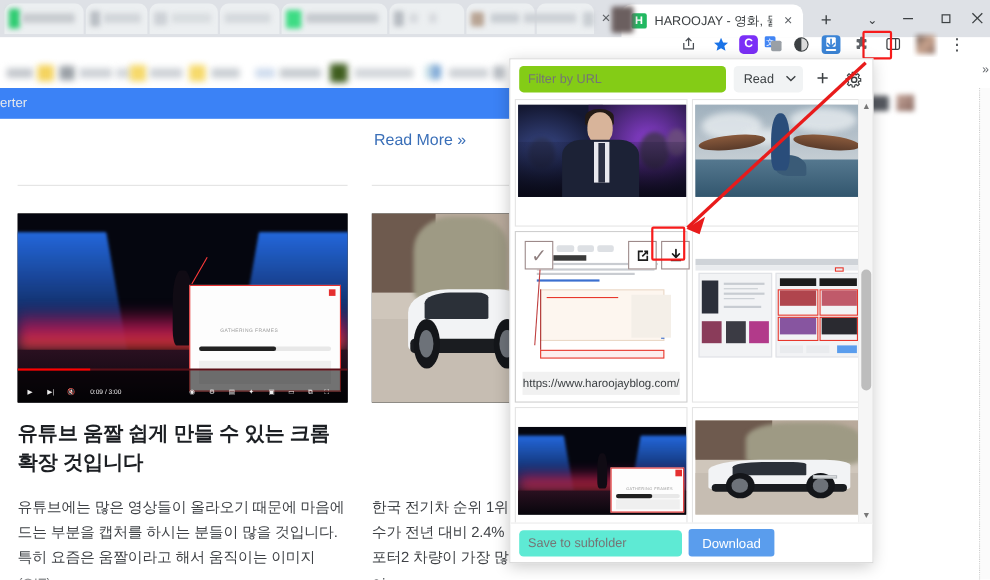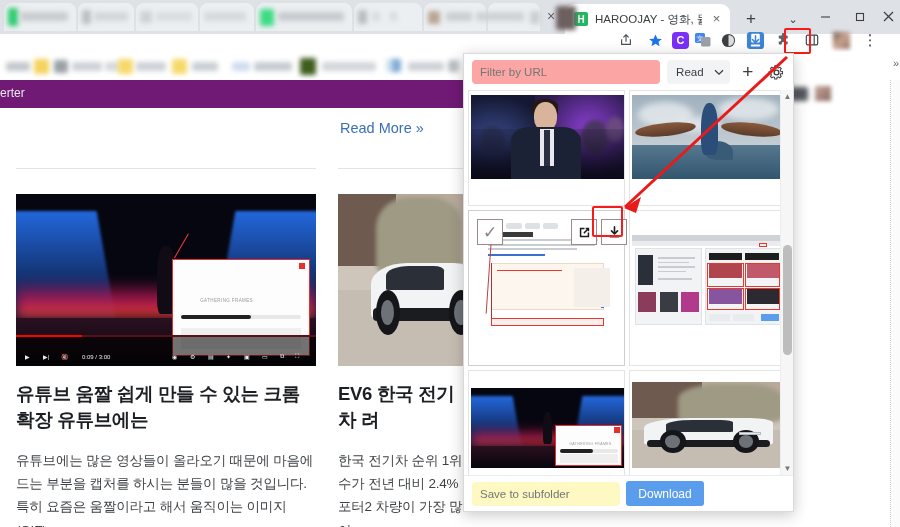--- a/index.html
+++ b/index.html
@@ -93,21 +93,21 @@
   }
   .bmchip { position: absolute; border-radius: 2px; filter: blur(2.8px); }
 
   
   .viewport {
     position: absolute; left: 0; top: 80px; width: 900px; height: 447px;
     background: #ffffff; overflow: hidden;
   }
   .site-nav {
     position: absolute; left: 0; top: 0; width: 720px; height: 28px;
-    background: #701a75;
+    background: #3b82f6;
   }
   .site-nav-text {
     position: absolute; left: 0px; top: 6px;
     color: #e8eaed; font-size: 12px;
   }
   .nav-blur { position: absolute; top: 7px; height: 14px; filter: blur(2.6px); border-radius: 2px; }
   .nav-search {
     position: absolute; right: 10px; top: 5px; width: 18px; height: 18px;
     color: #fff; font-size: 14px; text-align: center;
   }
@@ -291,21 +291,21 @@
     border: 1px solid #d9d9d9;
     box-shadow: 0 3px 14px rgba(0,0,0,.22);
     overflow: hidden;
   }
   .popup-header {
     position: absolute; left: 0; top: 0; width: 331px; height: 36px;
     background: #ffffff;
     display: flex; align-items: center; padding: 0 8px; gap: 7px;
   }
   .filter-input {
-    width: 192px; height: 24px; background: #fca5a5; border: none;
+    width: 192px; height: 24px; background: #84cc16; border: none;
     border-radius: 4px; padding: 0 8px; font-size: 11.5px; color: #5f6368;
     font-family: "Liberation Sans", sans-serif; outline: none;
   }
   .type-select {
     width: 64px; height: 24px; background: #f1f3f4; border: none; border-radius: 4px;
     display: flex; align-items: center; justify-content: space-between;
     padding: 0 6px 0 9px; font-size: 11.5px; color: #3c4043;
   }
   .ic-plus {
     width: 22px; height: 22px; color: #3c4043; font-size: 19px; font-weight: 300;
@@ -339,21 +339,21 @@
     background: #f1f1f1; color: #3c4043; font-size: 10.5px;
     display: flex; align-items: center; justify-content: center;
     white-space: nowrap; overflow: hidden;
   }
   .popup-footer {
     position: absolute; left: 0; bottom: 0; width: 331px; height: 36px;
     background: #ffffff; border-top: 1px solid #ececec;
     display: flex; align-items: center; padding: 0 8px; gap: 6px;
   }
   .ft-input {
-    height: 24px; background: #fef9c3; border: none; border-radius: 4px;
+    height: 24px; background: #5eead4; border: none; border-radius: 4px;
     padding: 0 8px; font-size: 11.5px; color: #6b7075;
     font-family: "Liberation Sans", sans-serif; outline: none;
   }
   .dl-btn {
     width: 78px; height: 25px; background: #5a9ded; border: none; border-radius: 3px;
     color: #fff; font-size: 12px; font-family: "Liberation Sans", sans-serif;
   }
   .pscroll {
     position: absolute; right: 0; top: 36px; width: 13px; bottom: 36px;
     background: #f6f6f6; border-left: 1px solid #eee;
@@ -560,42 +560,41 @@
         <div class="yt-ctrl" style="left:58%;">⚙</div>
         <div class="yt-ctrl" style="left:64%;">▤</div>
         <div class="yt-ctrl" style="left:70%;">✦</div>
         <div class="yt-ctrl" style="left:76%;">▣</div>
         <div class="yt-ctrl" style="left:82%;">▭</div>
         <div class="yt-ctrl" style="left:88%;">⧉</div>
         <div class="yt-ctrl" style="left:93%;">⛶</div>
       </div>
     </div>
 
-    <div class="art-title" style="left:16px; top:301px; width:302px;">유튜브 움짤 쉽게 만들 수 있는 크롬 확장 유튜브에는</div>
+    <div class="art-title" style="left:16px; top:301px; width:302px;">유튜브 움짤 쉽게 만들 수 있는 크롬 확장 것입니다</div>
     <div class="art-body" style="left:16px; top:369px; width:300px;">유튜브에는 많은 영상들이 올라오기 때문에 마음에 드는 부분을 캡처를 하시는 분들이 많을 것입니다. 특히 요즘은 움짤이라고 해서 움직이는 이미지(GIF)</div>
 
     <div class="card-img" style="left:338px; top:114px; width:126px; height:172px;">
       <div class="carimg">
         <div class="car-sky"></div>
         <div class="car-wall"></div>
         <div class="car-bush"></div>
         <div class="car-ground"></div>
         <div class="car-body"></div>
         <div class="car-glass"></div>
         <div class="car-skirt"></div>
         <div class="car-wheel" style="left:30%;">
             <i></i>
           </div>
         <div class="car-wheel" style="left:88%;">
             <i></i>
           </div>
       </div>
     </div>
 
-    <div class="art-title" style="left:338px; top:301px; width:126px;">EV6 한국 전기차 려</div>
     <div class="art-body" style="left:338px; top:369px; width:126px;">한국 전기차 순위 1위 수가 전년 대비 2.4% 포터2 차량이 가장 많이</div>
 
     <div class="chromescroll"></div>
   </div>
 
   <div class="chev-right">»</div>
 
   <div class="popup">
 
     <div class="popup-header">
@@ -685,20 +684,21 @@
             <path d="M3 3h5v1.6H4.6v6.8h6.8V8H13v5H3z" fill="#1d1d1d"></path>
             <path d="M9.3 3H13v3.7h-1.5V5.6L7.9 9.2 6.8 8.1l3.6-3.6H9.3z" fill="#1d1d1d"></path>
           </svg>
         </div>
         <div class="iconbtn" style="left:132px; top:8px;">
           <svg width="15" height="15" viewBox="0 0 16 16">
             <path d="M8 2v6.2M4.8 6.3 8 9.6l3.2-3.3" fill="none" stroke="#1d1d1d" stroke-width="1.7" stroke-linecap="round" stroke-linejoin="round"></path>
             <rect x="3" y="11.4" width="10" height="1.9" fill="#1d1d1d"></rect>
           </svg>
         </div>
+        <div class="url-pill">https://www.haroojayblog.com/</div>
       </div>
 
       <div class="cell" style="left:165px; top:120px; width:157px; height:156px;">
         <div class="cell-media" style="left:2px; top:24px; width:153px; height:92px;">
           <div class="ssmock">
             <div class="ss-bar" style="top:0;   height:7%; background:#cfd3d8;"></div>
             <div class="ss-bar" style="top:7%;  height:5%; background:#e9ebee;"></div>
             <div class="ss-box" style="left:2%; top:14%; width:44%; height:84%; border:1px solid #dfe2e6;"></div>
             <div class="ss-box" style="left:48%;top:14%; width:50%; height:84%; border:1px solid #dfe2e6;"></div>
             <div class="ss-box" style="left:4%; top:22%; width:10%; height:32%; background:#2b2f3a;"></div>

